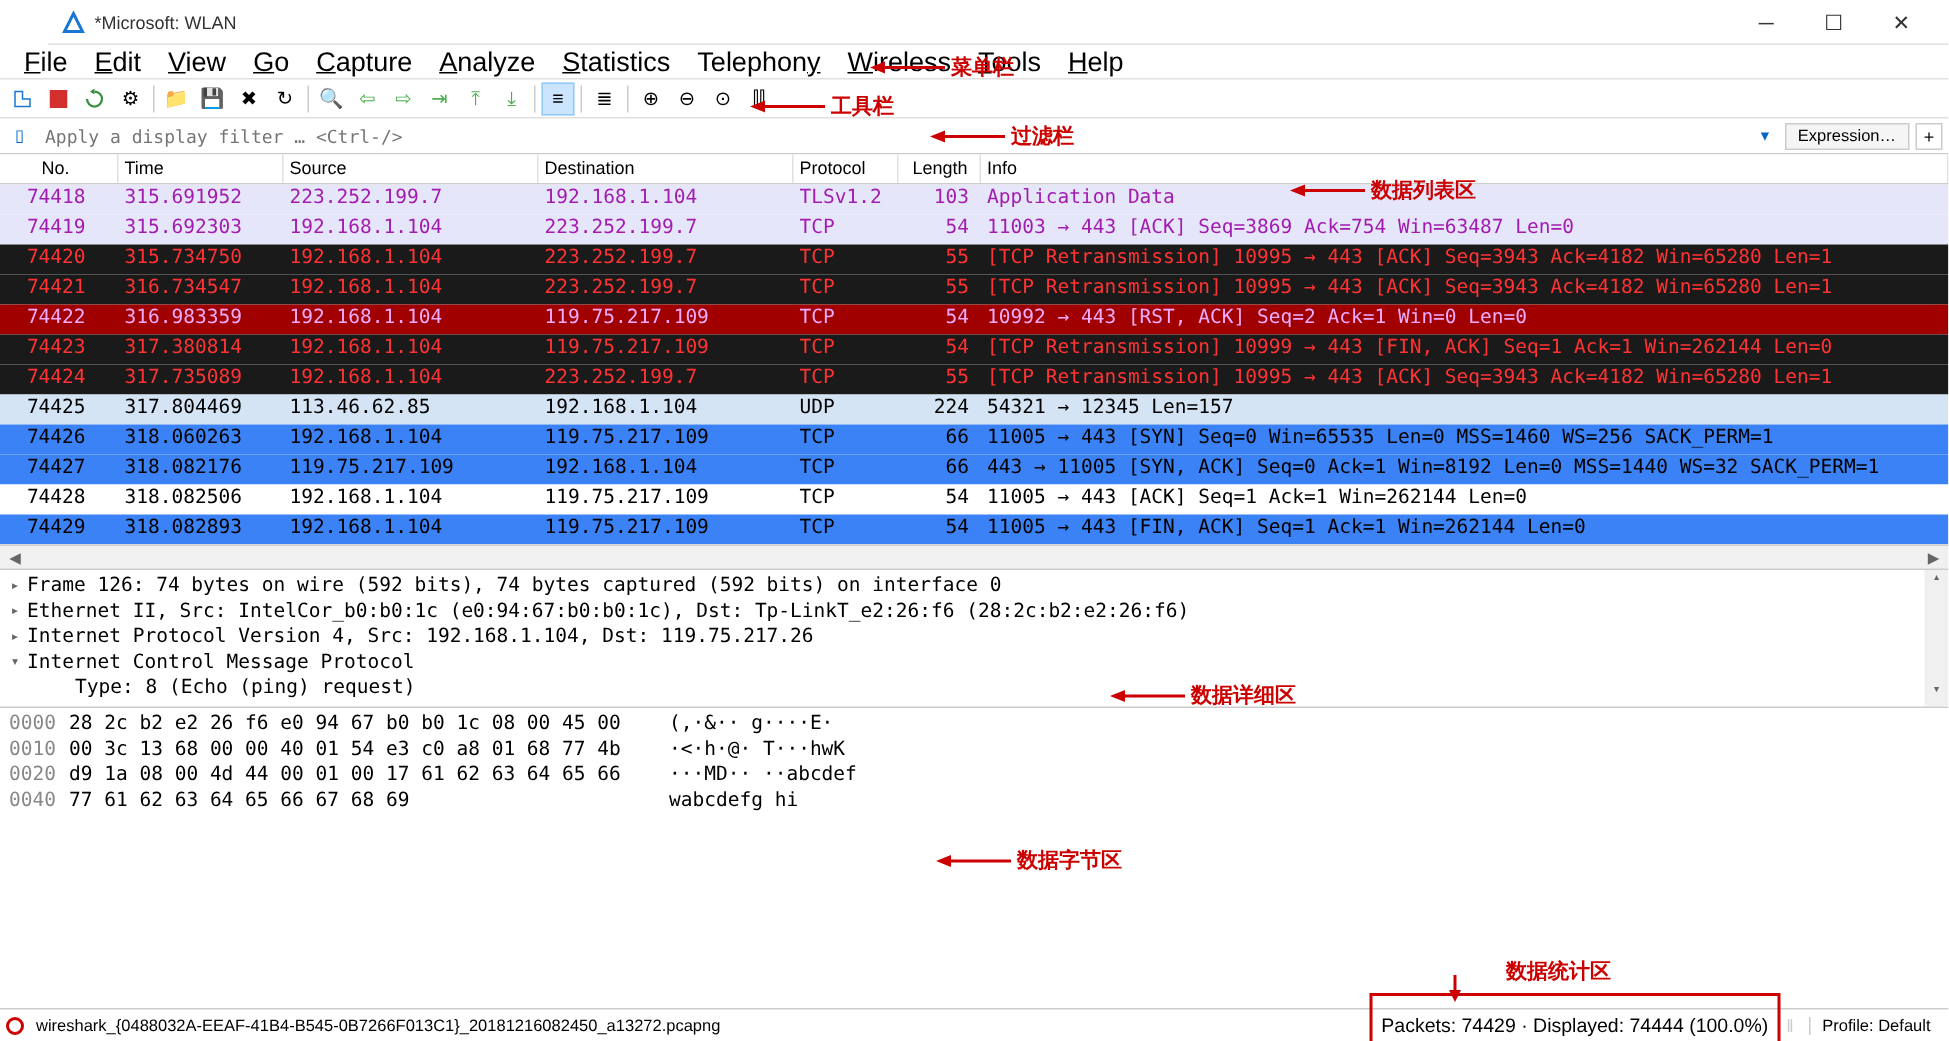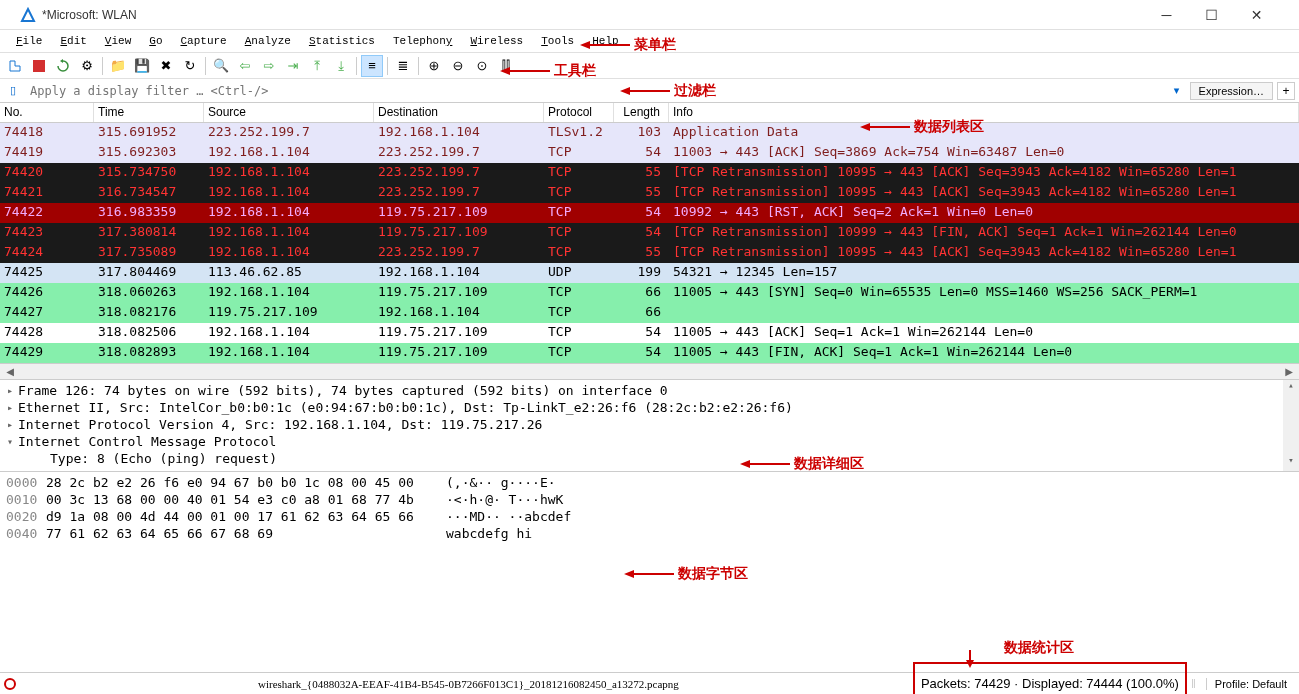--- a/index.html
+++ b/index.html
@@ -1,56 +1,56 @@
 <!DOCTYPE html>
 <html><head>
 <meta charset="utf-8">
 <style>
 * { margin: 0; padding: 0; box-sizing: border-box; }
 body { font-family: "Microsoft YaHei", Arial, sans-serif; font-size: 12px; background: #fff; width: 1299px; height: 694px; overflow: hidden; position: relative; }
 
-.titlebar { height: 30px; display: flex; align-items: center; padding: 0 20px; background: #fff; border-bottom: 1px solid #e0e0e0; }
+.titlebar { height: 30px; display: flex; align-items: center; padding: 0 9px; background: #fff; border-bottom: 1px solid #e0e0e0; margin-left: 32px; }
 .titlebar .icon { width: 16px; height: 16px; margin-right: 6px; }
 .titlebar .title { flex: 1; font-size: 12px; color: #333; }
 .winbtns { display: flex; }
 .winbtn { width: 45px; height: 30px; display: flex; align-items: center; justify-content: center; font-size: 14px; color: #333; }
 
 .menubar { height: 22px; display: flex; align-items: center; padding: 0 8px; gap: 2px; }
-.menuitem { padding: 2px 8px; font-size: 11px; font-family: Liberation Mono, monospace; }
+.menuitem { padding: 2px 8px; font-size: 18px; }
 .menuitem u { text-decoration: underline; }
 
 .toolbar { height: 26px; display: flex; align-items: center; padding: 2px 4px; gap: 2px; border-top: 1px solid #e0e0e0; }
 .tbtn { width: 22px; height: 22px; display: flex; align-items: center; justify-content: center; border: 1px solid transparent; font-size: 13px; }
 .tsep { width: 1px; height: 18px; background: #ccc; margin: 0 2px; }
 
 .filterbar { height: 24px; display: flex; align-items: center; padding: 0 4px; gap: 4px; border-top: 1px solid #e0e0e0; }
 .filterbar .fbtn { width: 18px; height: 18px; display: flex; align-items: center; justify-content: center; font-size: 11px; color: #0066cc; }
 .filter-input { flex: 1; height: 20px; border: none; background: #fff; padding: 0 4px; font-family: monospace; font-size: 12px; color: #888; outline: none; }
 .expr-btn { padding: 2px 8px; font-size: 11px; border: 1px solid #ccc; background: #f5f5f5; }
 .plus-btn { width: 18px; height: 18px; display: flex; align-items: center; justify-content: center; border: 1px solid #ccc; }
 
 .packet-area { border-top: 1px solid #ccc; }
 .phead { display: flex; background: #fff; border-bottom: 1px solid #ccc; height: 20px; font-size: 12px; }
 .phead .col { padding: 2px 4px; border-right: 1px solid #e0e0e0; overflow: hidden; white-space: nowrap; }
 .plist { height: 240px; overflow: hidden; }
 .prow { display: flex; height: 20px; font-family: Consolas, monospace; font-size: 13px; }
 .prow .col { padding: 1px 4px; overflow: hidden; white-space: nowrap; }
-.c-no { width: 94px; text-align: left; padding-right: 8px !important; }
+.c-no { width: 79px; text-align: center; padding-right: 8px !important; }
 .c-time { width: 110px; }
 .c-src { width: 170px; }
 .c-dst { width: 170px; }
 .c-proto { width: 70px; }
 .c-len { width: 55px; text-align: right; padding-right: 8px !important; }
 .c-info { flex: 1; }
 
-.row-lavender { background: #e6e6fa; color: #7f1d1d; }
+.row-lavender { background: #e6e6fa; color: #a21caf; }
 .row-dark { background: #1a1a1a; color: #ff3333; }
 .row-red { background: #a00000; color: #f0abfc; }
 .row-blue { background: #d4e4f4; color: #000; }
-.row-gray { background: #86efac; color: #000; }
+.row-gray { background: #3b82f6; color: #000; }
 .row-white { background: #fff; color: #000; }
 
 .hscroll { height: 16px; background: #f0f0f0; display: flex; align-items: center; padding: 0 2px; border-top: 1px solid #ccc; }
 .hscroll .arrow { width: 16px; text-align: center; font-size: 10px; color: #666; }
 .hscroll .track { flex: 1; }
 
 .detail-area { height: 92px; overflow: hidden; border-top: 1px solid #ccc; font-family: Consolas, monospace; font-size: 13px; padding: 2px; position: relative; }
 .drow { display: flex; align-items: center; padding: 1px 0; }
 .drow .toggle { width: 16px; text-align: center; color: #666; font-size: 10px; }
 .drow .txt { flex: 1; }
@@ -59,21 +59,21 @@
 .vscroll-mini .a { height: 16px; text-align: center; font-size: 9px; color: #666; }
 
 .bytes-area { border-top: 1px solid #ccc; font-family: Consolas, monospace; font-size: 13px; padding: 2px 6px; height: 160px; position: relative; }
 .brow { display: flex; padding: 1px 0; }
 .brow .offset { width: 40px; color: #888; }
 .brow .hex { width: 400px; }
 .brow .ascii { }
 
 .statusbar { position: absolute; bottom: 0; left: 0; right: 0; height: 22px; border-top: 1px solid #ccc; display: flex; align-items: center; font-size: 12px; padding: 0 4px; background: #fff; }
 .statusbar .dot { width: 12px; height: 12px; border: 2px solid #cc0000; border-radius: 50%; margin-right: 8px; }
-.statusbar .file { flex: 1; font-family: Liberation Serif, serif; font-size: 11px; text-align: center; }
+.statusbar .file { flex: 1; font-family: Liberation Sans, sans-serif; font-size: 11px; }
 .statusbar .stats { border: 2px solid #cc0000; padding: 12px 6px; font-size: 13px; }
 .statusbar .profile { padding: 0 8px; border-left: 1px solid #ccc; margin-left: 6px; font-size: 11px; }
 .statusbar .sep { color: #ccc; margin: 0 4px; }
 
 .annot { position: absolute; color: #cc0000; font-size: 14px; font-weight: bold; pointer-events: none; display: flex; align-items: center; }
 .annot svg { margin-right: 4px; }
 </style>
 </head>
 <body>
 
@@ -227,39 +227,40 @@
         <div class="col c-proto">TCP</div>
         <div class="col c-len">55</div>
         <div class="col c-info">[TCP Retransmission] 10995 → 443 [ACK] Seq=3943 Ack=4182 Win=65280 Len=1</div>
       </div>
       <div class="prow row-blue">
         <div class="col c-no">74425</div>
         <div class="col c-time">317.804469</div>
         <div class="col c-src">113.46.62.85</div>
         <div class="col c-dst">192.168.1.104</div>
         <div class="col c-proto">UDP</div>
-        <div class="col c-len">199</div>
+        <div class="col c-len">224</div>
         <div class="col c-info">54321 → 12345 Len=157</div>
       </div>
       <div class="prow row-gray">
         <div class="col c-no">74426</div>
         <div class="col c-time">318.060263</div>
         <div class="col c-src">192.168.1.104</div>
         <div class="col c-dst">119.75.217.109</div>
         <div class="col c-proto">TCP</div>
         <div class="col c-len">66</div>
         <div class="col c-info">11005 → 443 [SYN] Seq=0 Win=65535 Len=0 MSS=1460 WS=256 SACK_PERM=1</div>
       </div>
       <div class="prow row-gray">
         <div class="col c-no">74427</div>
         <div class="col c-time">318.082176</div>
         <div class="col c-src">119.75.217.109</div>
         <div class="col c-dst">192.168.1.104</div>
         <div class="col c-proto">TCP</div>
         <div class="col c-len">66</div>
+        <div class="col c-info">443 → 11005 [SYN, ACK] Seq=0 Ack=1 Win=8192 Len=0 MSS=1440 WS=32 SACK_PERM=1</div>
       </div>
       <div class="prow row-white">
         <div class="col c-no">74428</div>
         <div class="col c-time">318.082506</div>
         <div class="col c-src">192.168.1.104</div>
         <div class="col c-dst">119.75.217.109</div>
         <div class="col c-proto">TCP</div>
         <div class="col c-len">54</div>
         <div class="col c-info">11005 → 443 [ACK] Seq=1 Ack=1 Win=262144 Len=0</div>
       </div>

